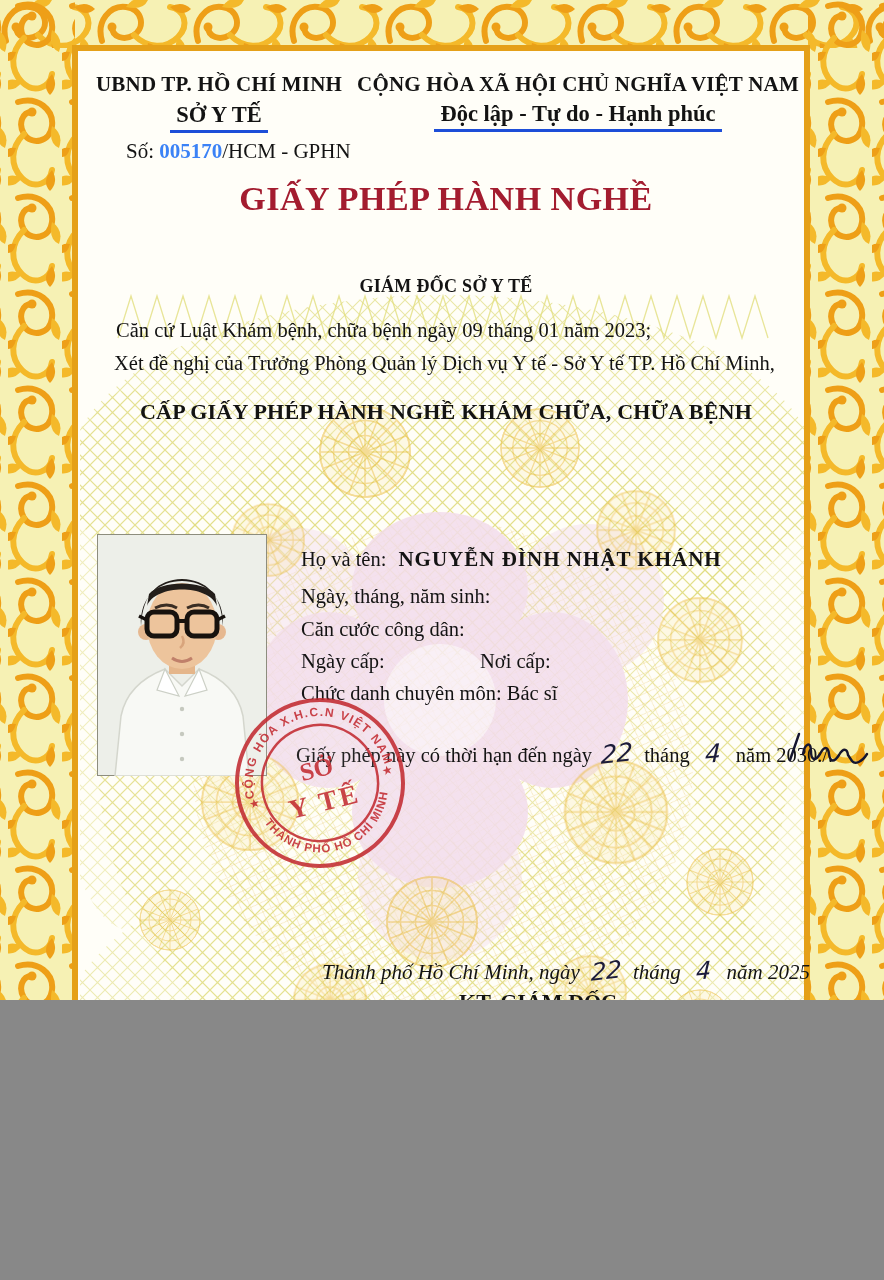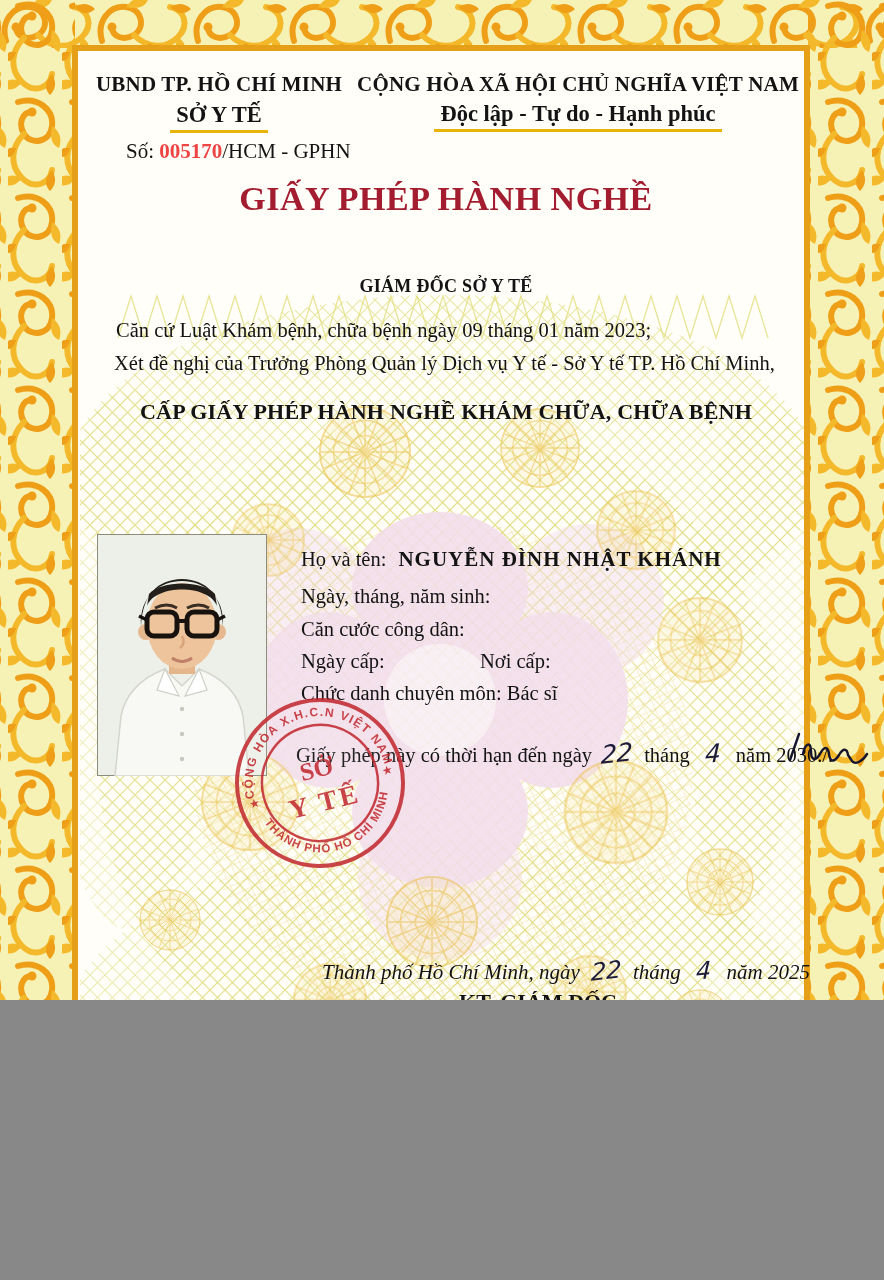--- a/index.html
+++ b/index.html
@@ -3,25 +3,25 @@
 <meta charset="utf-8">
 <style>
   html,body{margin:0;padding:0;background:#888;}
   .page{position:relative;width:884px;height:1000px;margin:0 auto;overflow:hidden;
         background:#fffef8;font-family:"Liberation Serif","DejaVu Serif",serif;color:#131313;}
   .abs{position:absolute;}
   svg{display:block;}
   .layer{position:absolute;left:0;top:0;}
   .txt{position:absolute;z-index:2;line-height:1.2;}
   .ctr{text-align:center;}
-  .ul{display:inline-block;border-bottom:3px solid #eab308;padding:0 6px 2px 6px;}
+  .ul{display:inline-block;border-bottom:3px solid #1d4ed8;padding:0 6px 2px 6px;}
   .hdr-sm{font-size:21px;font-weight:bold;letter-spacing:.2px;}
   .hdr-big{font-size:22.5px;font-weight:bold;}
   .so{font-size:21px;}
-  .so .num{color:#ef4444;font-weight:bold;}
+  .so .num{color:#3b82f6;font-weight:bold;}
   .title-red{font-size:34px;font-weight:bold;color:#a31c2f;line-height:1.12;letter-spacing:.5px;}
   .auth{font-size:18px;font-weight:bold;letter-spacing:.3px;}
   .body-ln{font-size:20.5px;margin-left:8px;}
   .decision{font-size:22px;font-weight:bold;letter-spacing:.2px;}
   .frow{font-size:20.5px;white-space:nowrap;}
   .name-val{font-weight:bold;font-size:21px;letter-spacing:1px;margin-left:12px;}
   .hand{font-family:"DejaVu Sans",sans-serif;font-style:italic;font-size:25px;color:#1c1c3a;
         display:inline-block;transform:rotate(-6deg) skewX(-8deg);line-height:1;}
   .issued{font-size:21px;font-style:italic;white-space:nowrap;}
   .issued .hand{font-size:24px;}

